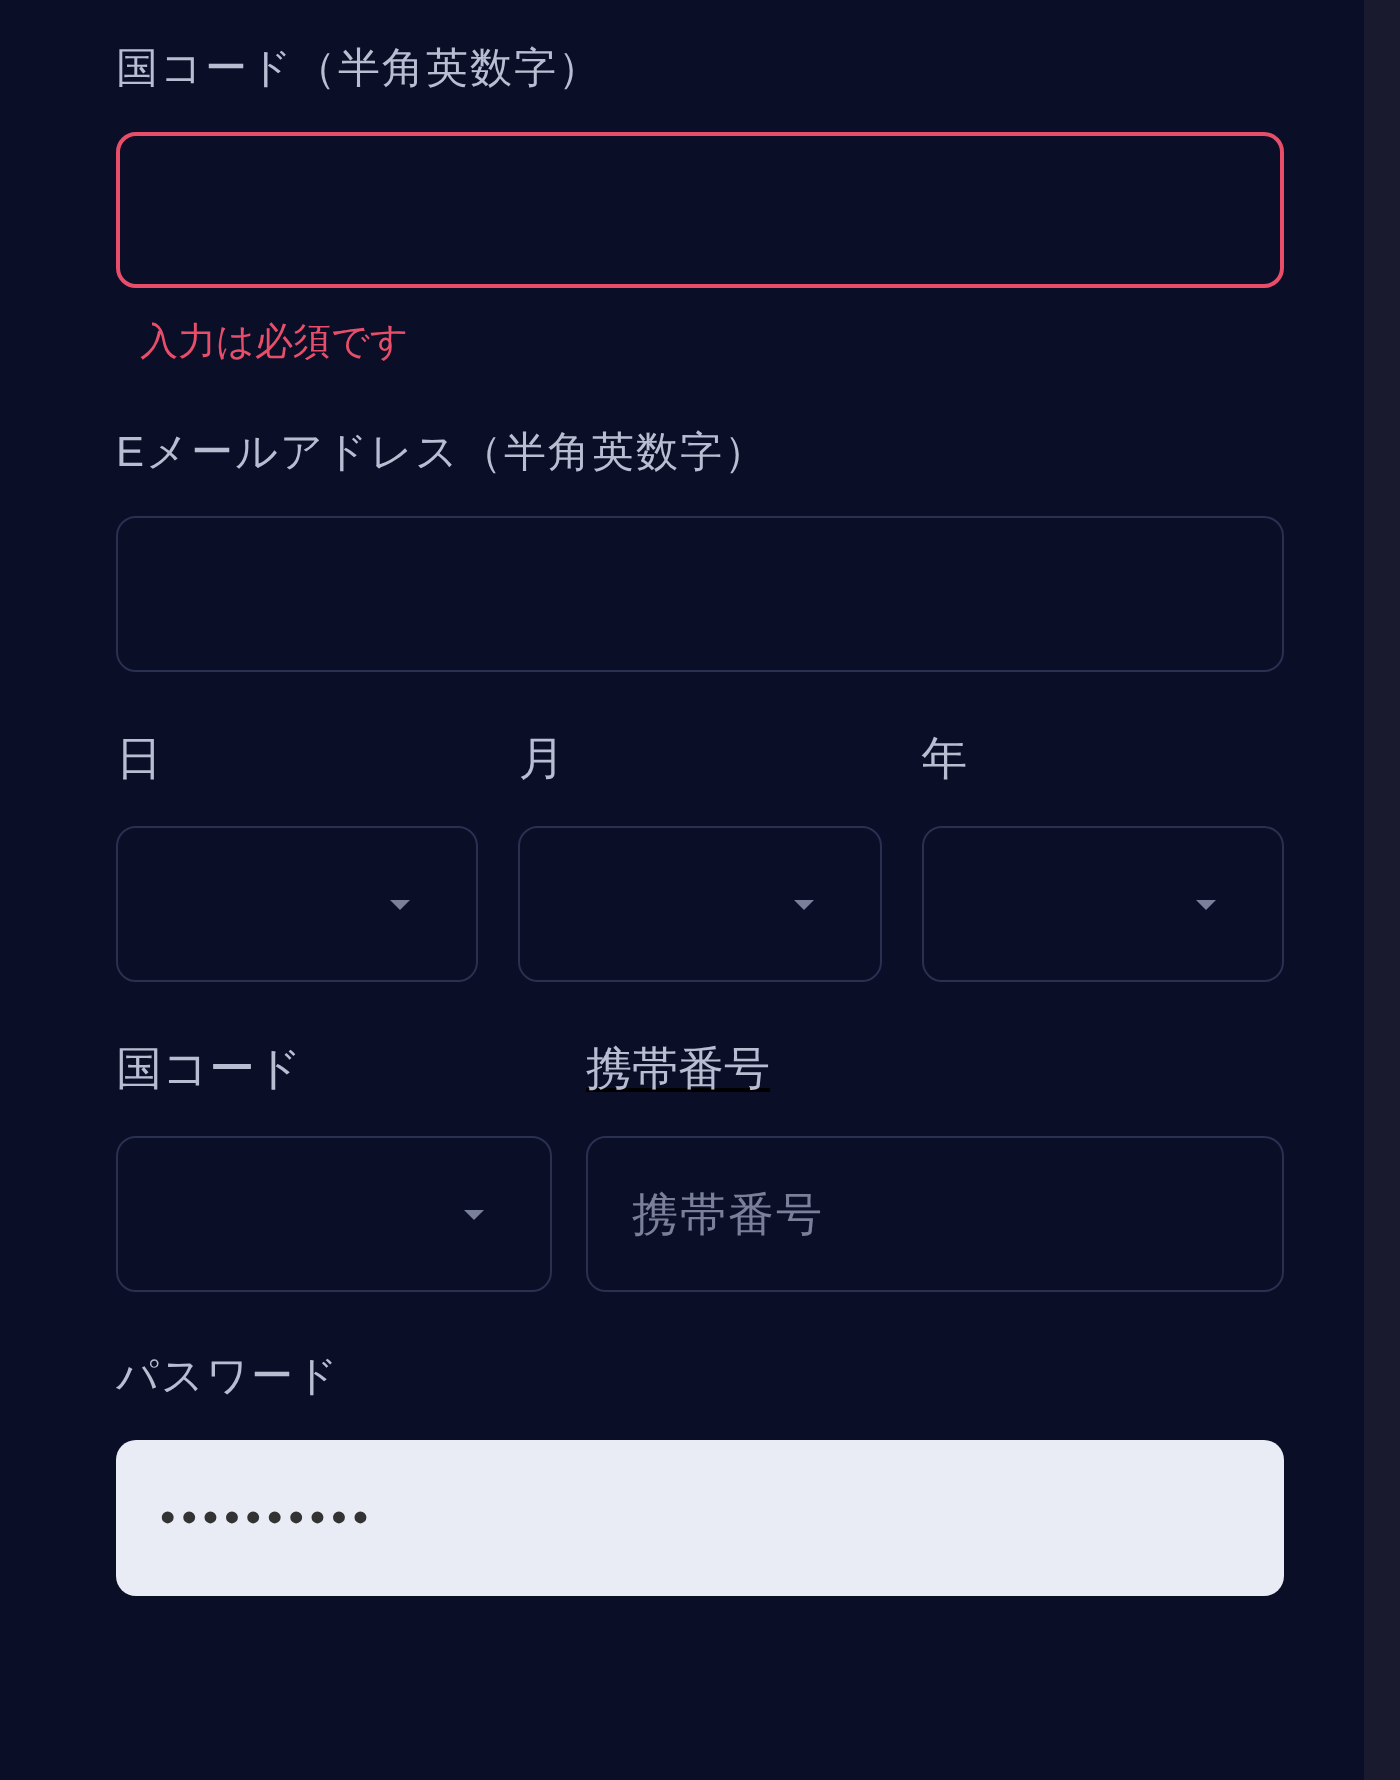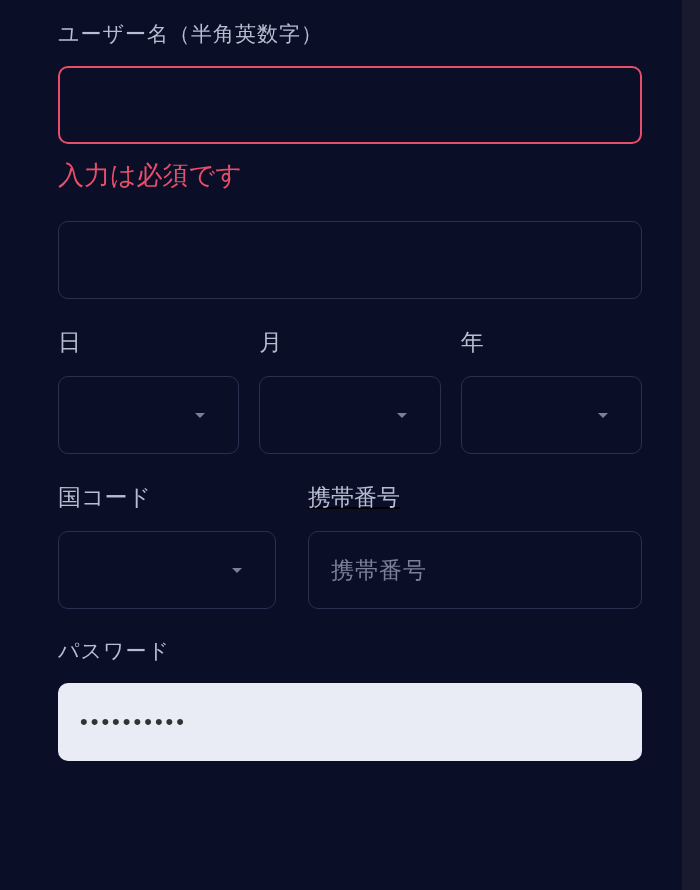--- a/index.html
+++ b/index.html
@@ -42,23 +42,24 @@
       padding: 0 20px;
       color: #b8bdd1;
       font-size: 20px;
       outline: none;
     }
     .input.error {
       border: 2px solid #e84e6a;
     }
     .error-text {
       color: #e84e6a;
-      font-size: 26px;
+      font-size: 19px;
       margin-top: 14px;
       display: block;
+      margin-left: 12px;
     }
     .date-row {
       display: flex;
       gap: 20px;
     }
     .date-col {
       flex: 1;
     }
     .date-label {
       color: #b8bdd1;
@@ -87,21 +88,21 @@
       position: relative;
       margin-right: 6px;
     }
     .chevron svg {
       width: 24px;
       height: 24px;
       fill: #7a8099;
     }
     .phone-row {
       display: flex;
-      gap: 32px;
+      gap: 17px;
     }
     .phone-col-code {
       width: 218px;
     }
     .phone-col-number {
       flex: 1;
       text-decoration: underline;
     }
     .phone-input {
       width: 100%;
@@ -130,26 +131,27 @@
       color: #333;
       font-size: 22px;
       outline: none;
       letter-spacing: 3px;
     }
   </style>
 </head>
 <body>
 
 <div class="form-group">
-  <label class="label">ユーザー名（半角英数字）</label>
+  <label class="label">国コード（半角英数字）</label>
   <input class="input error" type="text" style="">
   <span class="error-text">入力は必須です</span>
 </div>
 
 <div class="form-group">
+  <label class="label">Eメールアドレス（半角英数字）</label>
   <input class="input" type="text" style="">
 </div>
 
 <div class="form-group">
   <div class="date-row">
     <div class="date-col">
       <label class="date-label">日</label>
       <div class="select">
         <span class="chevron">
           <svg viewBox="0 0 24 24">

